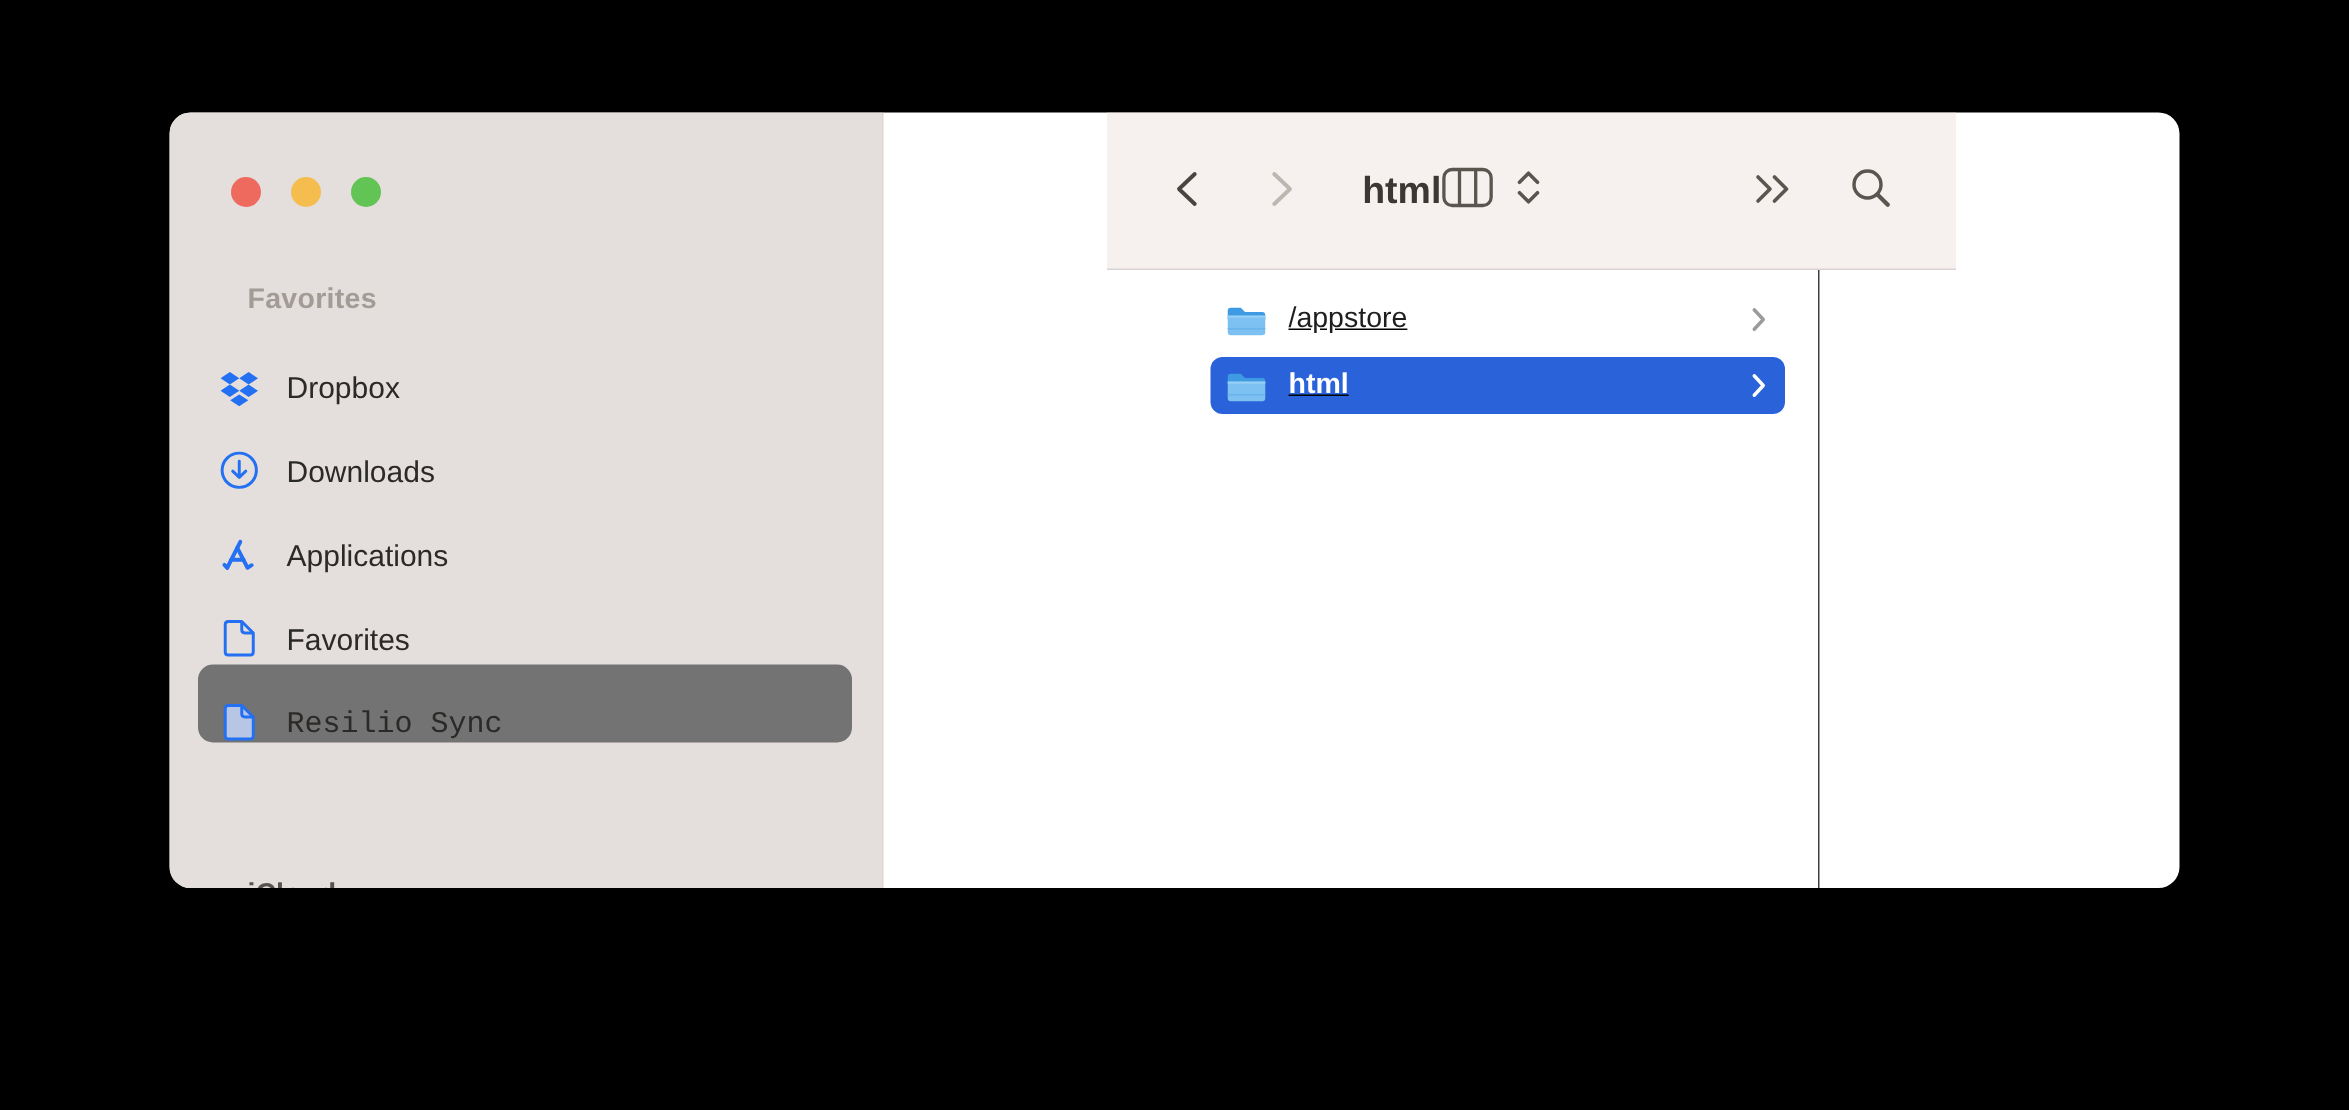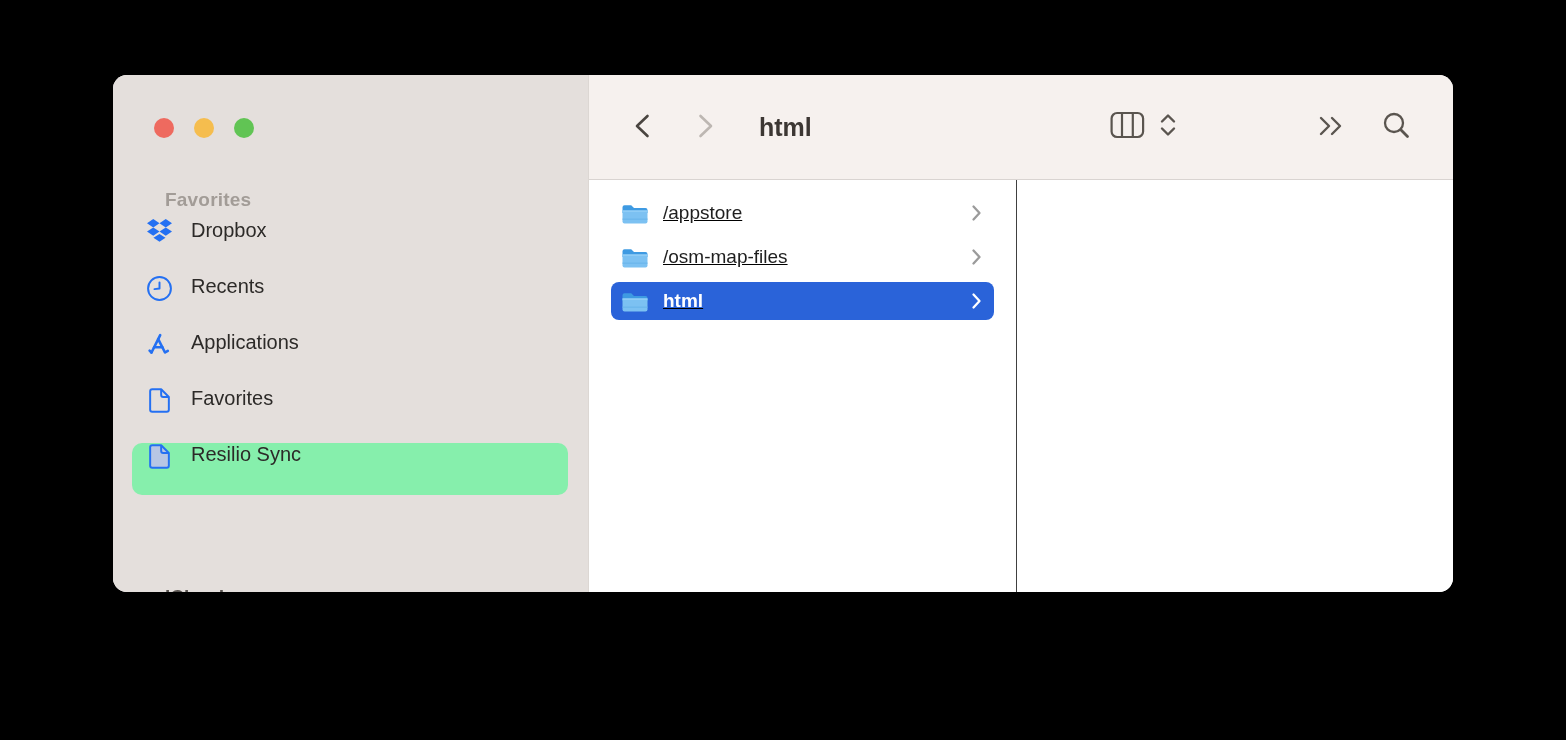--- a/index.html
+++ b/index.html
@@ -17,30 +17,30 @@
   .traffic{display:flex;gap:20px;padding:43px 0 0 41px;}
   .traffic .dot{width:20px;height:20px;border-radius:50%;}
   .dot.red{background:#ee6a5f;}
   .dot.yellow{background:#f5bd4e;}
   .dot.green{background:#61c454;}
   .side-header{
     margin:51px 0 8px 52px;font-size:19px;font-weight:700;color:#a29c97;letter-spacing:.2px;
   }
   .side-row{
     height:52px;margin:0 20px 4px 19px;border-radius:10px;
-    display:flex;align-items:flex-start;padding-left:14px;box-sizing:border-box;cursor:default;
-  }
-  .side-row.selected{background:#86efac;}
+    display:flex;align-items:flex-end;padding-left:14px;box-sizing:border-box;cursor:default;
+  }
+  .side-row.selected{background:#737373;font-family:Liberation Mono, monospace;}
   .side-icon{width:27px;display:flex;justify-content:center;align-items:center;flex-shrink:0;}
   .side-label{margin-left:18px;font-size:20px;color:#2c2a28;white-space:nowrap;}
   .clipped-header{
     position:absolute;left:52px;top:511px;font-size:19px;font-weight:700;color:#57524e;
   }
   
-  .main{flex:1;display:flex;flex-direction:column;border-left:1px solid #dcd7d3;min-width:0;}
+  .main{flex:1;display:flex;flex-direction:column;border-left:1px solid #dcd7d3;min-width:0;align-items:center;}
   .toolbar{
     height:105px;background:#f6f1ee;border-bottom:1px solid #d9d4d1;
     display:flex;align-items:center;box-sizing:border-box;
     padding:0 42px 0 44px;flex-shrink:0;
   }
   .tb-btn{display:flex;align-items:center;justify-content:center;background:none;border:none;padding:0;cursor:default;}
   .tb-back{color:#4a4540;}
   .tb-fwd{color:#bdb7b2;margin-left:46px;}
   .tb-title{margin-left:44px;font-size:25px;font-weight:700;color:#3c3733;}
   .tb-group{margin-left:auto;display:flex;align-items:center;color:#5a554f;}
@@ -84,30 +84,30 @@
               <polygon points="6,0 12,4 6,8 0,4"></polygon>
               <polygon points="18,0 24,4 18,8 12,4"></polygon>
               <polygon points="6,8 12,12 6,16 0,12"></polygon>
               <polygon points="18,8 24,12 18,16 12,12"></polygon>
               <polygon points="6.2,18 12,14.3 17.8,18 12,21.8"></polygon>
             </svg>
           </span>
           <span class="side-label">Dropbox</span>
         </div>
 
-
         <div class="side-row">
           <span class="side-icon">
             <svg width="27" height="27" viewBox="0 0 26 26" fill="none" stroke="#2470f2" stroke-width="1.9">
               <circle cx="13" cy="13" r="11"></circle>
-              <path d="M13 7.2 V13 L8.2 13.6" stroke-linecap="round" stroke-linejoin="round"></path>
-            </svg>
-          </span>
-          <span class="side-label">Recents</span>
-        </div>
+              <path d="M13 7.2 V17.3 M8.8 13.6 L13 17.6 L17.2 13.6" stroke-linecap="round" stroke-linejoin="round"></path>
+            </svg>
+          </span>
+          <span class="side-label">Downloads</span>
+        </div>
+
 
         <div class="side-row">
           <span class="side-icon">
             <svg width="27" height="26" viewBox="0 0 27 26" fill="none" stroke="#2470f2" stroke-width="2.6" stroke-linecap="round" stroke-linejoin="round">
               <path d="M5.5 21.5 L14.2 4.2"></path>
               <path d="M12.2 8.2 L19 21.5 L21.8 19.8"></path>
               <path d="M8.2 16.2 H16.4"></path>
               <path d="M3.6 19.6 L5.5 21.5"></path>
             </svg>
           </span>
@@ -205,36 +205,20 @@
               </svg>
             </span>
             <span class="file-label">/appstore</span>
             <span class="row-chev">
               <svg width="11" height="18" viewBox="0 0 11 18" fill="none">
                 <path d="M2.5 2.5 L8.5 9 L2.5 15.5" stroke="currentColor" stroke-width="2.3" stroke-linecap="round" stroke-linejoin="round"></path>
               </svg>
             </span>
           </div>
 
-          <div class="file-row">
-            <span class="file-icon">
-              <svg width="28" height="23" viewBox="0 0 28 23">
-                <path d="M1.5 5.2 Q1.5 3.2 3.5 3.2 H10.2 L13 6 H24.5 Q26.5 6 26.5 8 V11 H1.5 Z" fill="#3e9ae2"></path>
-                <path d="M1.5 8.4 H26.5 V19.5 Q26.5 21.5 24.5 21.5 H3.5 Q1.5 21.5 1.5 19.5 Z" fill="#7cc1f2"></path>
-                <rect x="1.5" y="8.4" width="25" height="1.4" fill="#95cff7"></rect>
-                <rect x="1.5" y="16.6" width="25" height="1.1" fill="#69b4ec"></rect>
-              </svg>
-            </span>
-            <span class="file-label">/osm-map-files</span>
-            <span class="row-chev">
-              <svg width="11" height="18" viewBox="0 0 11 18" fill="none">
-                <path d="M2.5 2.5 L8.5 9 L2.5 15.5" stroke="currentColor" stroke-width="2.3" stroke-linecap="round" stroke-linejoin="round"></path>
-              </svg>
-            </span>
-          </div>
 
 
           <div class="file-row selected">
             <span class="file-icon">
               <svg width="28" height="23" viewBox="0 0 28 23">
                 <path d="M1.5 5.2 Q1.5 3.2 3.5 3.2 H10.2 L13 6 H24.5 Q26.5 6 26.5 8 V11 H1.5 Z" fill="#3e9ae2"></path>
                 <path d="M1.5 8.4 H26.5 V19.5 Q26.5 21.5 24.5 21.5 H3.5 Q1.5 21.5 1.5 19.5 Z" fill="#7cc1f2"></path>
                 <rect x="1.5" y="8.4" width="25" height="1.4" fill="#95cff7"></rect>
                 <rect x="1.5" y="16.6" width="25" height="1.1" fill="#69b4ec"></rect>
               </svg>

